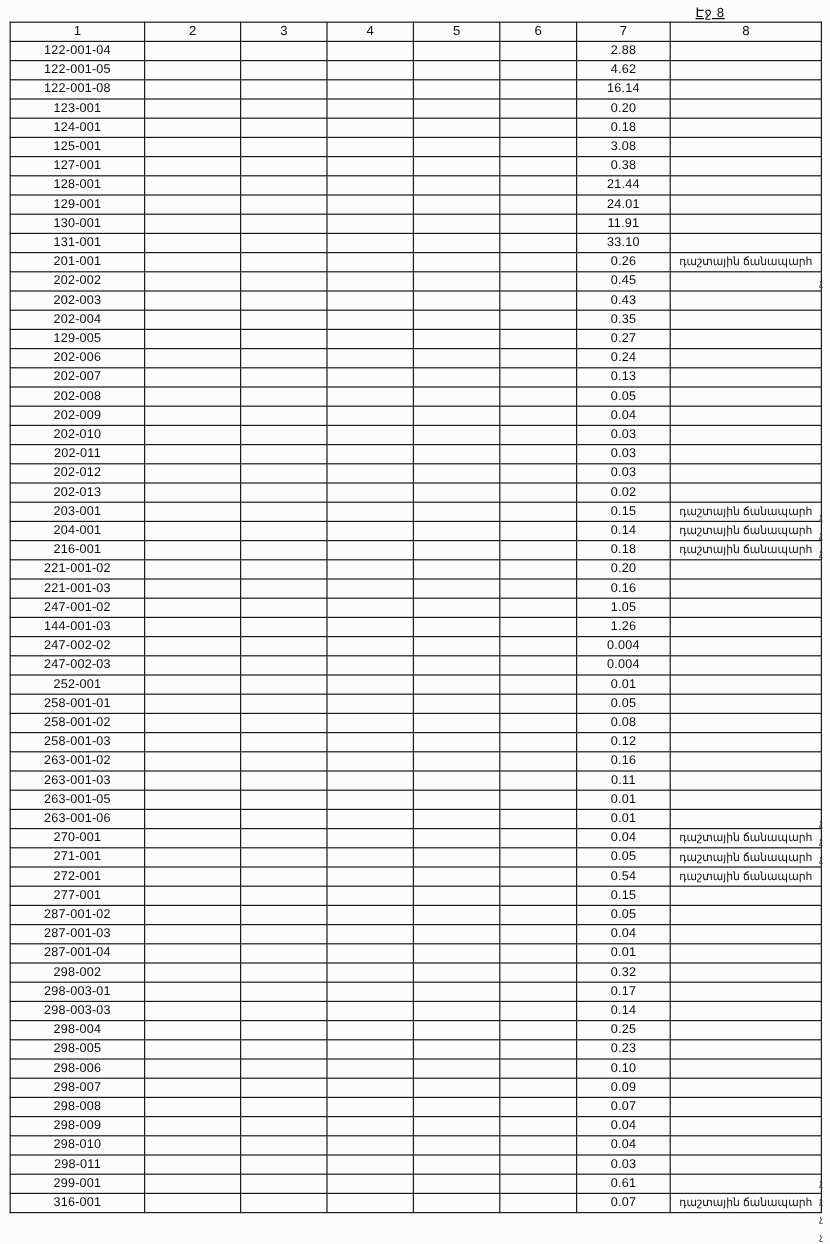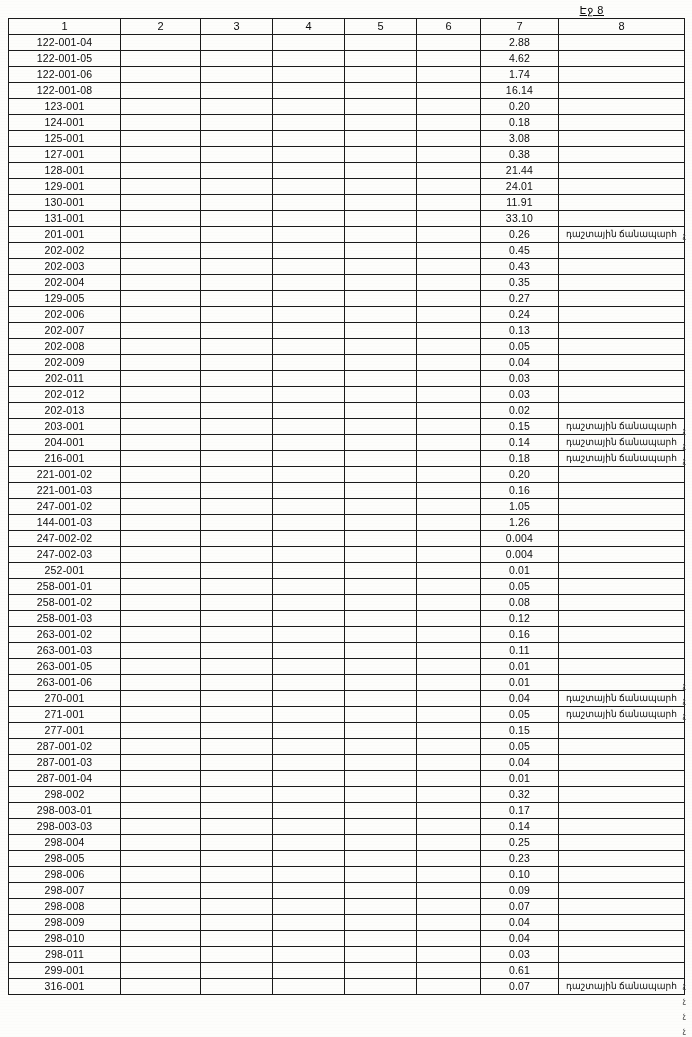--- a/index.html
+++ b/index.html
@@ -162,30 +162,20 @@
             <td class="code">122-001-05</td>
             <td></td>
             <td></td>
             <td></td>
             <td></td>
             <td></td>
             <td class="num">4.62</td>
             <td class="note"><span class="note-inner"></span></td>
           </tr>
           <tr>
-            <td class="code">122-001-06</td>
-            <td></td>
-            <td></td>
-            <td></td>
-            <td></td>
-            <td></td>
-            <td class="num">1.74</td>
-            <td class="note"><span class="note-inner"></span></td>
-          </tr>
-          <tr>
             <td class="code">122-001-08</td>
             <td></td>
             <td></td>
             <td></td>
             <td></td>
             <td></td>
             <td class="num">16.14</td>
             <td class="note"><span class="note-inner"></span></td>
           </tr>
           <tr>
@@ -352,20 +342,30 @@
             <td class="code">202-009</td>
             <td></td>
             <td></td>
             <td></td>
             <td></td>
             <td></td>
             <td class="num">0.04</td>
             <td class="note"><span class="note-inner"></span></td>
           </tr>
           <tr>
+            <td class="code">202-010</td>
+            <td></td>
+            <td></td>
+            <td></td>
+            <td></td>
+            <td></td>
+            <td class="num">0.03</td>
+            <td class="note"><span class="note-inner"></span></td>
+          </tr>
+          <tr>
             <td class="code">202-011</td>
             <td></td>
             <td></td>
             <td></td>
             <td></td>
             <td></td>
             <td class="num">0.03</td>
             <td class="note"><span class="note-inner"></span></td>
           </tr>
           <tr>
@@ -569,20 +569,30 @@
             <td class="note"><span class="note-inner">դաշտային ճանապարհ</span></td>
           </tr>
           <tr>
             <td class="code">271-001</td>
             <td></td>
             <td></td>
             <td></td>
             <td></td>
             <td></td>
             <td class="num">0.05</td>
+            <td class="note"><span class="note-inner">դաշտային ճանապարհ</span></td>
+          </tr>
+          <tr>
+            <td class="code">272-001</td>
+            <td></td>
+            <td></td>
+            <td></td>
+            <td></td>
+            <td></td>
+            <td class="num">0.54</td>
             <td class="note"><span class="note-inner">դաշտային ճանապարհ</span></td>
           </tr>
           <tr>
             <td class="code">277-001</td>
             <td></td>
             <td></td>
             <td></td>
             <td></td>
             <td></td>
             <td class="num">0.15</td>

